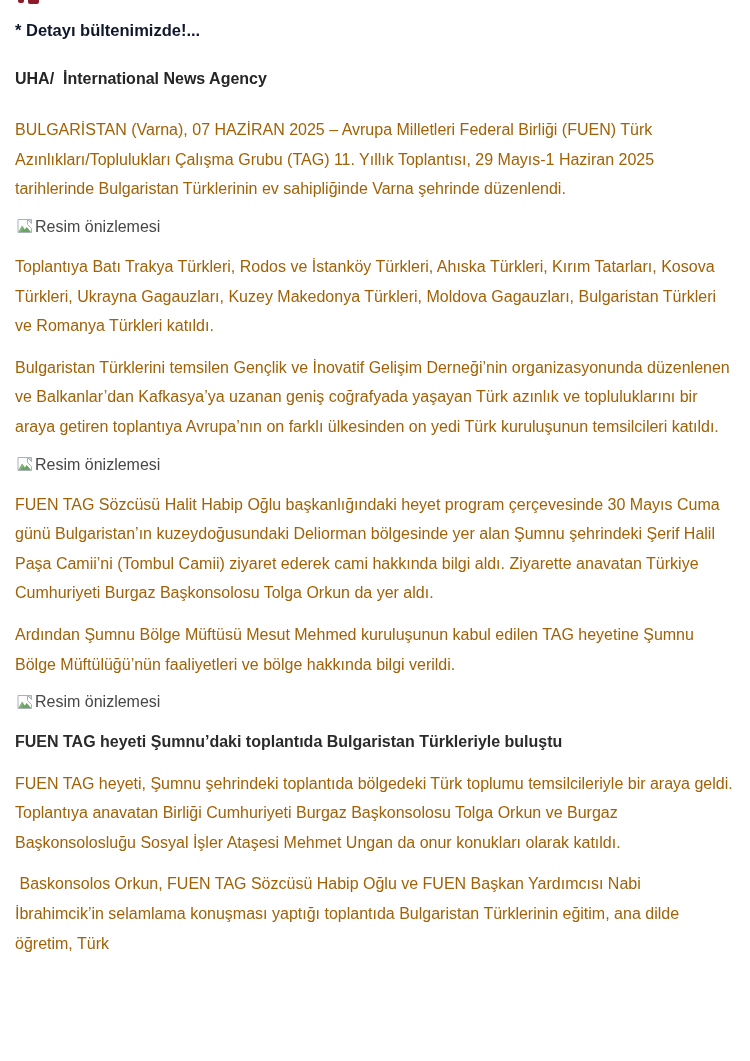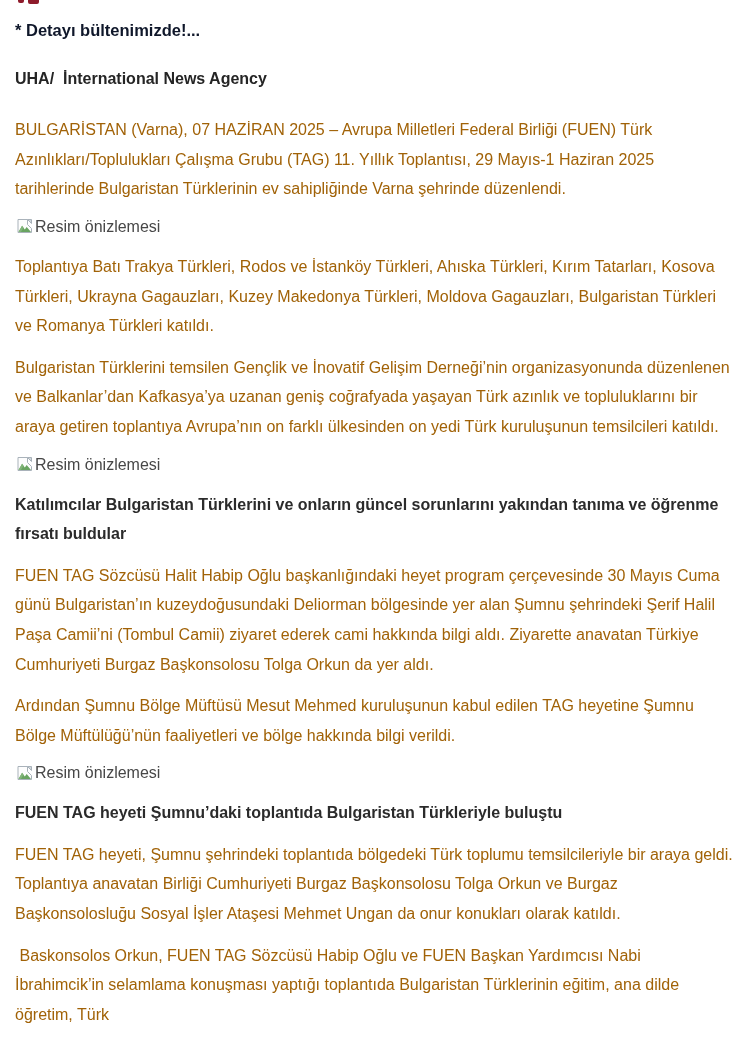--- a/index.html
+++ b/index.html
@@ -108,21 +108,20 @@
       <svg viewBox="0 0 18 18" width="18" height="18" aria-hidden="true">
         <path d="M2 2.5 h9.5 v5 l4 4 v4 h-13.5 z" fill="#fdfdfd" stroke="#a9b2ba" stroke-width="1"></path>
         <path d="M11.5 2.5 h4 v4 z" fill="#cfd6db" stroke="#a9b2ba" stroke-width="1" stroke-linejoin="round"></path>
         <path d="M2.5 15 l3.6 -6.2 2.7 3.6 1.9 -2.3 4.3 4.9 z" fill="#69a461"></path>
         <path d="M2.5 15 l3.6 -6.2 1.4 1.9 -2.6 4.3 z" fill="#82b57a"></path>
       </svg>
     </span>
     <span class="alt-text">Resim önizlemesi</span>
   </div>
 
-  <h3 class="sub">Katılımcılar Bulgaristan Türklerini ve onların güncel sorunlarını yakından tanıma ve öğrenme fırsatı buldular</h3>
 
   <p class="body-para">FUEN TAG Sözcüsü Halit Habip Oğlu başkanlığındaki heyet program çerçevesinde 30 Mayıs Cuma günü Bulgaristan’ın kuzeydoğusundaki Deliorman bölgesinde yer alan Şumnu şehrindeki Şerif Halil Paşa Camii’ni (Tombul Camii) ziyaret ederek cami hakkında bilgi aldı. Ziyarette anavatan Türkiye Cumhuriyeti Burgaz Başkonsolosu Tolga Orkun da yer aldı.</p>
 
   <p class="body-para">Ardından Şumnu Bölge Müftüsü Mesut Mehmed kuruluşunun kabul edilen TAG heyetine Şumnu Bölge Müftülüğü’nün faaliyetleri ve bölge hakkında bilgi verildi.</p>
 
 
   <div class="img-line">
     <span class="icon">
       <svg viewBox="0 0 18 18" width="18" height="18" aria-hidden="true">
         <path d="M2 2.5 h9.5 v5 l4 4 v4 h-13.5 z" fill="#fdfdfd" stroke="#a9b2ba" stroke-width="1"></path>

